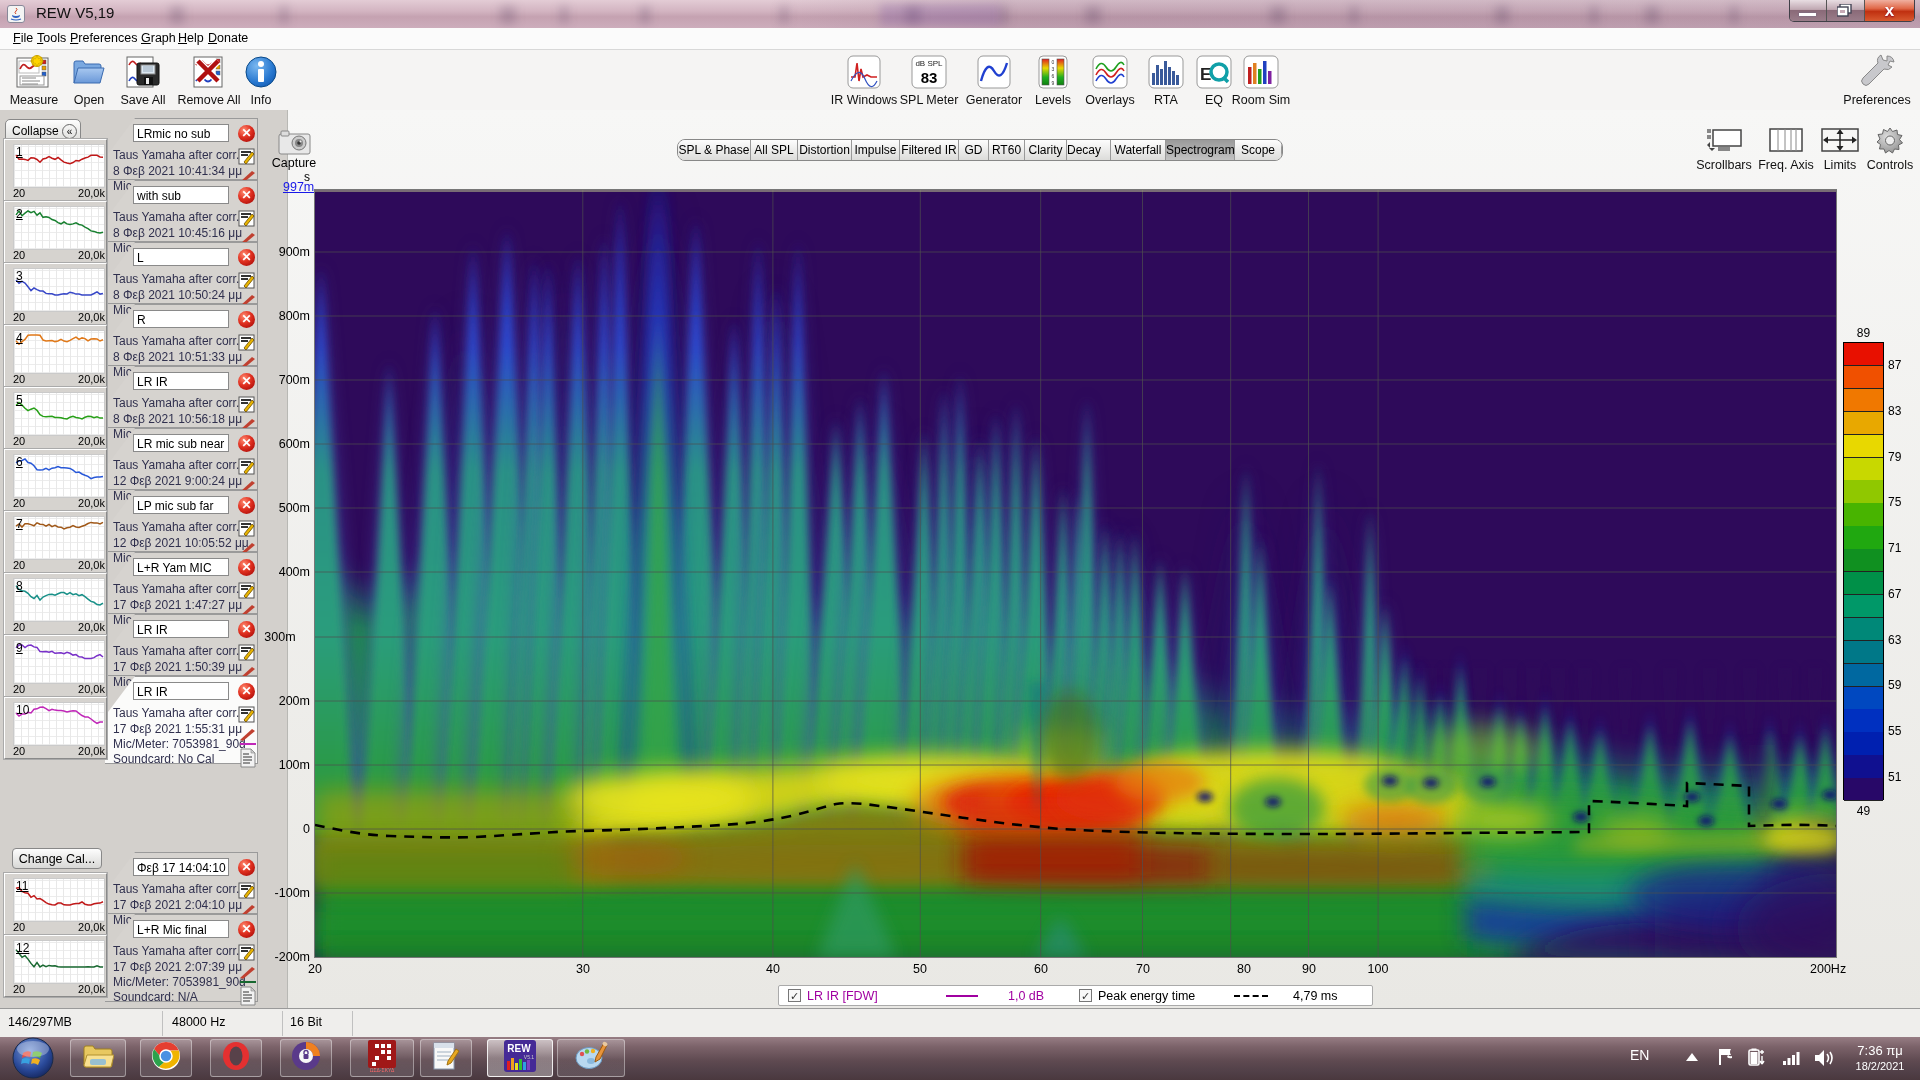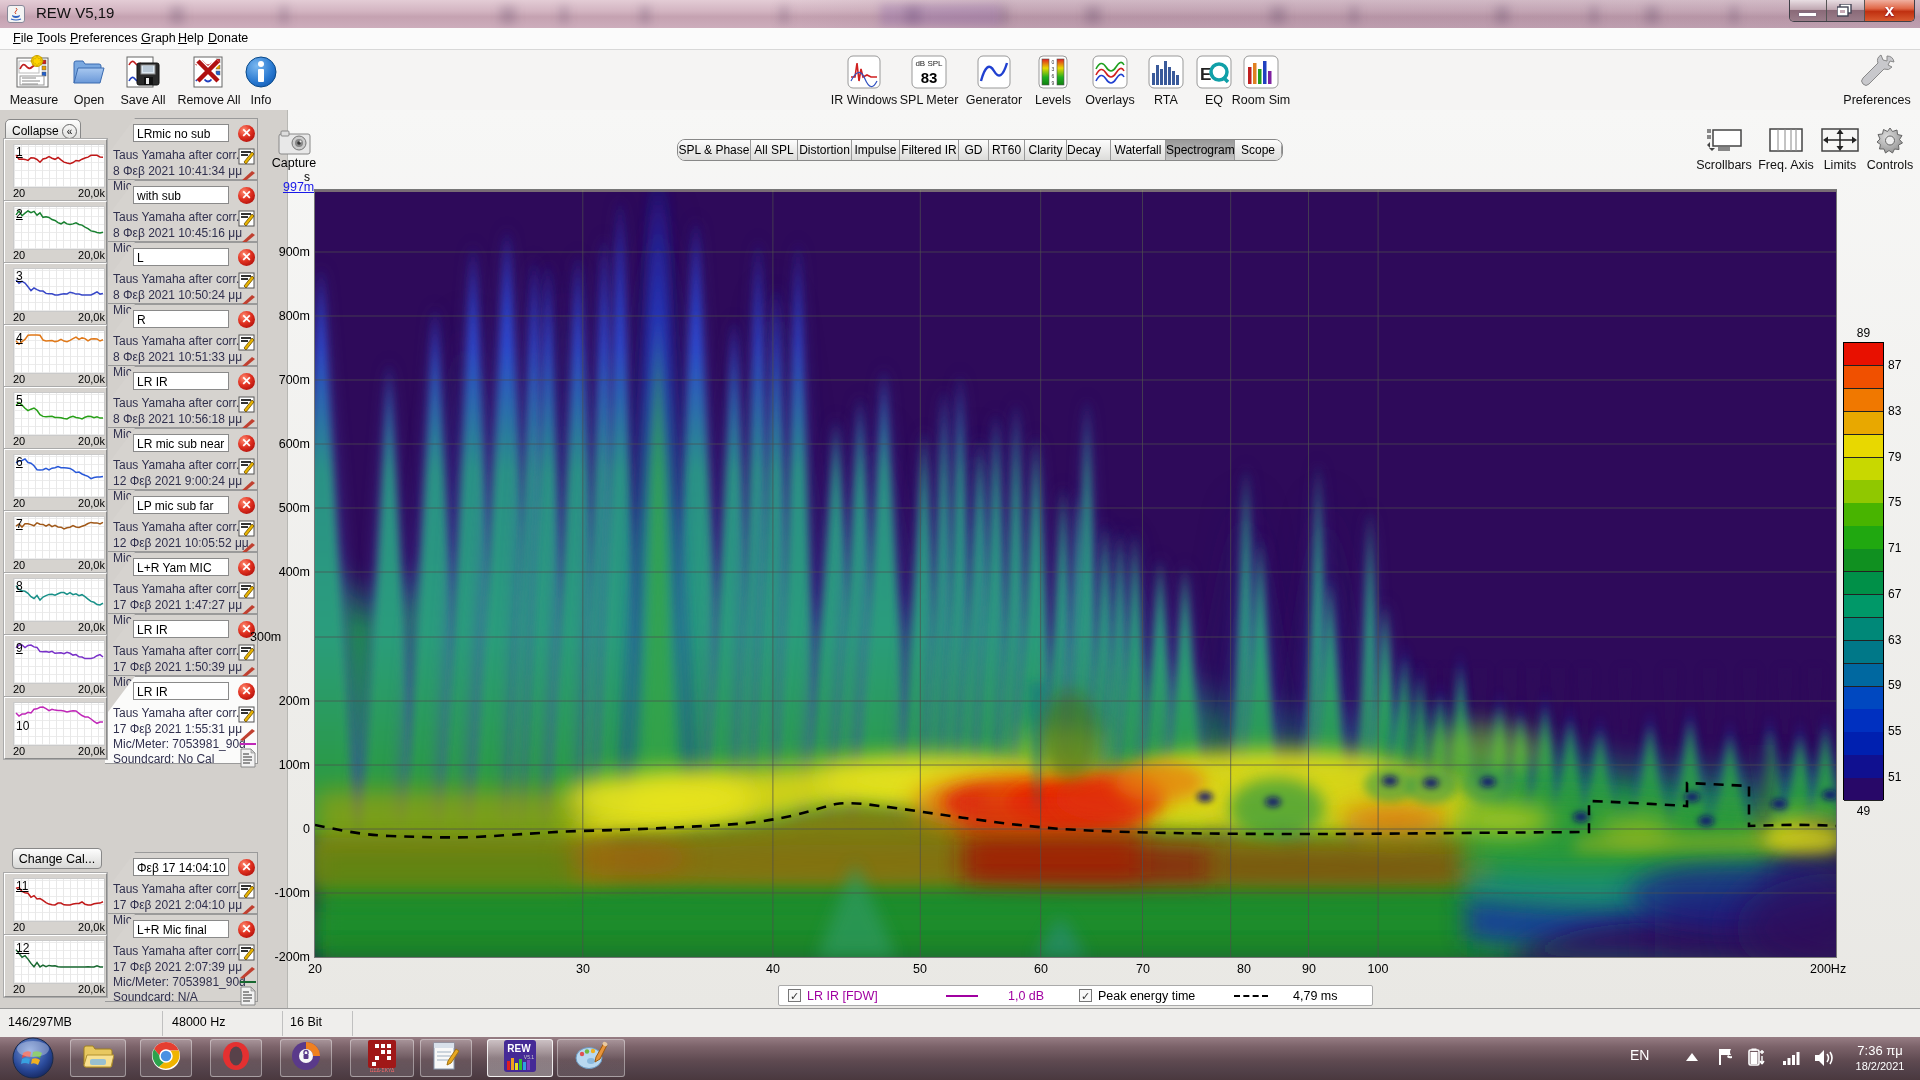--- a/index.html
+++ b/index.html
@@ -427,21 +427,21 @@
         <line x1="4" y1="9" x2="13" y2="9"></line>
         <line x1="4" y1="12" x2="13" y2="12"></line>
         <line x1="4" y1="15" x2="11" y2="15"></line>
       </g>
     </svg>
     <div style="position:absolute;left:4px;top:587px;width:103px;height:62px;background:#d6d3cf;border:1px solid #fff;border-right-color:#8a8a8a;border-bottom-color:#8a8a8a;box-shadow:0 0 0 1px #aaa">
       <div style="position:absolute;left:8px;top:4px;width:92px;height:44px;background:#fff;border:1px solid #cacaca;background-image:repeating-linear-gradient(90deg,#e8e8e8 0 1px,transparent 1px 7px),repeating-linear-gradient(0deg,#ececec 0 1px,transparent 1px 8px)">
         <svg width="92" height="44" viewBox="0 0 92 44" style="position:absolute;left:0;top:0">
           <polyline points="2,10.0 5,13.1 8,11.1 11,11.1 14,9.3 17,9.9 20,6.3 23,5.8 26,4.3 29,4.0 32,5.6 35,7.6 38,6.3 41,7.1 44,7.5 47,7.4 50,8.0 53,8.9 56,8.2 59,7.8 62,8.0 65,10.4 68,12.5 71,14.0 74,14.0 77,16.0 80,18.3 83,20.3 86,19.1 89,19.0" fill="none" stroke="#c028b8" stroke-width="1.5"></polyline>
         </svg>
-        <div style="position:absolute;left:2px;top:16px;font-size:12px;color:#000;">10</div>
+        <div style="position:absolute;left:2px;top:0px;font-size:12px;color:#000;">10</div>
       </div>
       <div style="position:absolute;left:8px;top:47px;width:92px;font-size:11px;color:#000">20<span style="float:right">20,0k</span></div>
     </div>
     <div style="position:absolute;left:12px;top:738px;width:90px;height:21px;background:linear-gradient(180deg,#fdfdfd,#d8d8d6);border:1px solid #888;border-radius:4px;font-size:12.5px;text-align:center;padding-top:3px">Change Cal...</div>
     <div style="position:absolute;left:105px;top:742px;width:153px;height:62px;background:#d6d3cf;border:1px solid #9a9a9a;border-left:none;clip-path:polygon(30px 0,100% 0,100% 100%,0 100%,0 40px)"></div>
     <div style="position:absolute;left:133px;top:748px;width:96px;height:18px;background:#fff;border:1px solid #8a8a8a;font-size:12px;line-height:18px;padding-left:3px;color:#000;overflow:hidden">Φεβ 17 14:04:10</div>
     <div style="position:absolute;left:238px;top:749px;width:17px;height:17px;border-radius:50%;background:radial-gradient(circle at 35% 30%,#ff8a70,#e03020 45%,#9a0000);color:#fff;font-size:12px;font-weight:bold;text-align:center;line-height:16px">✕</div>
     <div style="position:absolute;left:113px;top:772px;width:124px;font-size:12px;color:#30304e;line-height:15.5px;white-space:nowrap">Taus Yamaha after corr.<br>17 Φεβ 2021 2:04:10 μμ<br>Mic/Meter: 7053981_90d</div>
     <svg width="18" height="18" viewBox="0 0 18 18" style="position:absolute;left:238px;top:772px">
       <rect x="1" y="1" width="15" height="15" fill="#fff" stroke="#555"></rect>
@@ -561,21 +561,21 @@
     </svg></div>
 <div style="position:absolute;left:1890px;top:158px;transform:translateX(-50%);font-size:12.5px;color:#111;white-space:nowrap">Controls</div>
 <div class="abs" style="left:304px;top:170px;font-size:12px;color:#000">s</div>
 <div class="abs" style="left:283px;top:180px;font-size:12.5px;color:#1818e8;text-decoration:underline">997m</div>
 <div class="abs" style="left:250px;top:245px;width:60px;text-align:right;font-size:12.5px;color:#000">900m</div>
 <div class="abs" style="left:250px;top:309px;width:60px;text-align:right;font-size:12.5px;color:#000">800m</div>
 <div class="abs" style="left:250px;top:373px;width:60px;text-align:right;font-size:12.5px;color:#000">700m</div>
 <div class="abs" style="left:250px;top:437px;width:60px;text-align:right;font-size:12.5px;color:#000">600m</div>
 <div class="abs" style="left:250px;top:501px;width:60px;text-align:right;font-size:12.5px;color:#000">500m</div>
 <div class="abs" style="left:250px;top:565px;width:60px;text-align:right;font-size:12.5px;color:#000">400m</div>
-<div class="abs" style="left:250px;top:630px;width:60px;text-align:left;font-size:12.5px;color:#000">300m</div>
+<div class="abs" style="left:250px;top:630px;width:60px;text-align:center;font-size:12.5px;color:#000">300m</div>
 <div class="abs" style="left:250px;top:694px;width:60px;text-align:right;font-size:12.5px;color:#000">200m</div>
 <div class="abs" style="left:250px;top:758px;width:60px;text-align:right;font-size:12.5px;color:#000">100m</div>
 <div class="abs" style="left:250px;top:822px;width:60px;text-align:right;font-size:12.5px;color:#000">0</div>
 <div class="abs" style="left:250px;top:886px;width:60px;text-align:right;font-size:12.5px;color:#000">-100m</div>
 <div class="abs" style="left:250px;top:950px;width:60px;text-align:right;font-size:12.5px;color:#000">-200m</div>
 <div class="abs" style="left:295px;top:962px;width:40px;text-align:center;font-size:12.5px;color:#000">20</div>
 <div class="abs" style="left:563px;top:962px;width:40px;text-align:center;font-size:12.5px;color:#000">30</div>
 <div class="abs" style="left:753px;top:962px;width:40px;text-align:center;font-size:12.5px;color:#000">40</div>
 <div class="abs" style="left:900px;top:962px;width:40px;text-align:center;font-size:12.5px;color:#000">50</div>
 <div class="abs" style="left:1021px;top:962px;width:40px;text-align:center;font-size:12.5px;color:#000">60</div>

